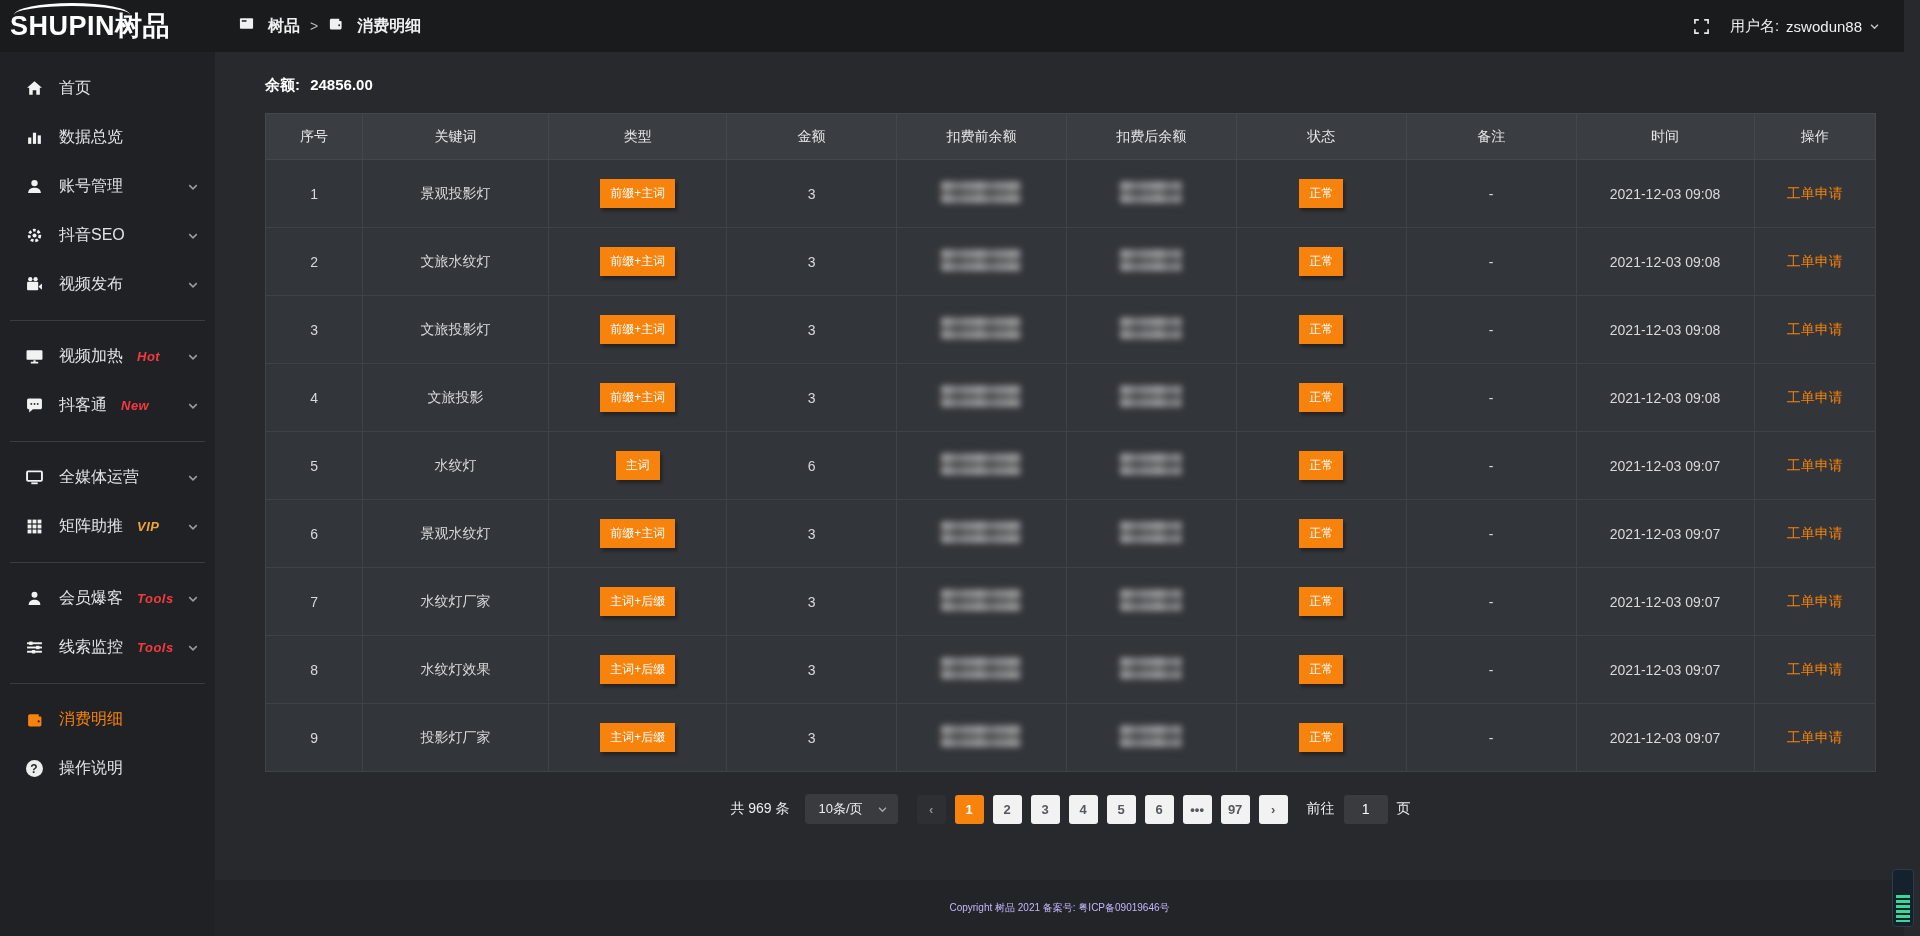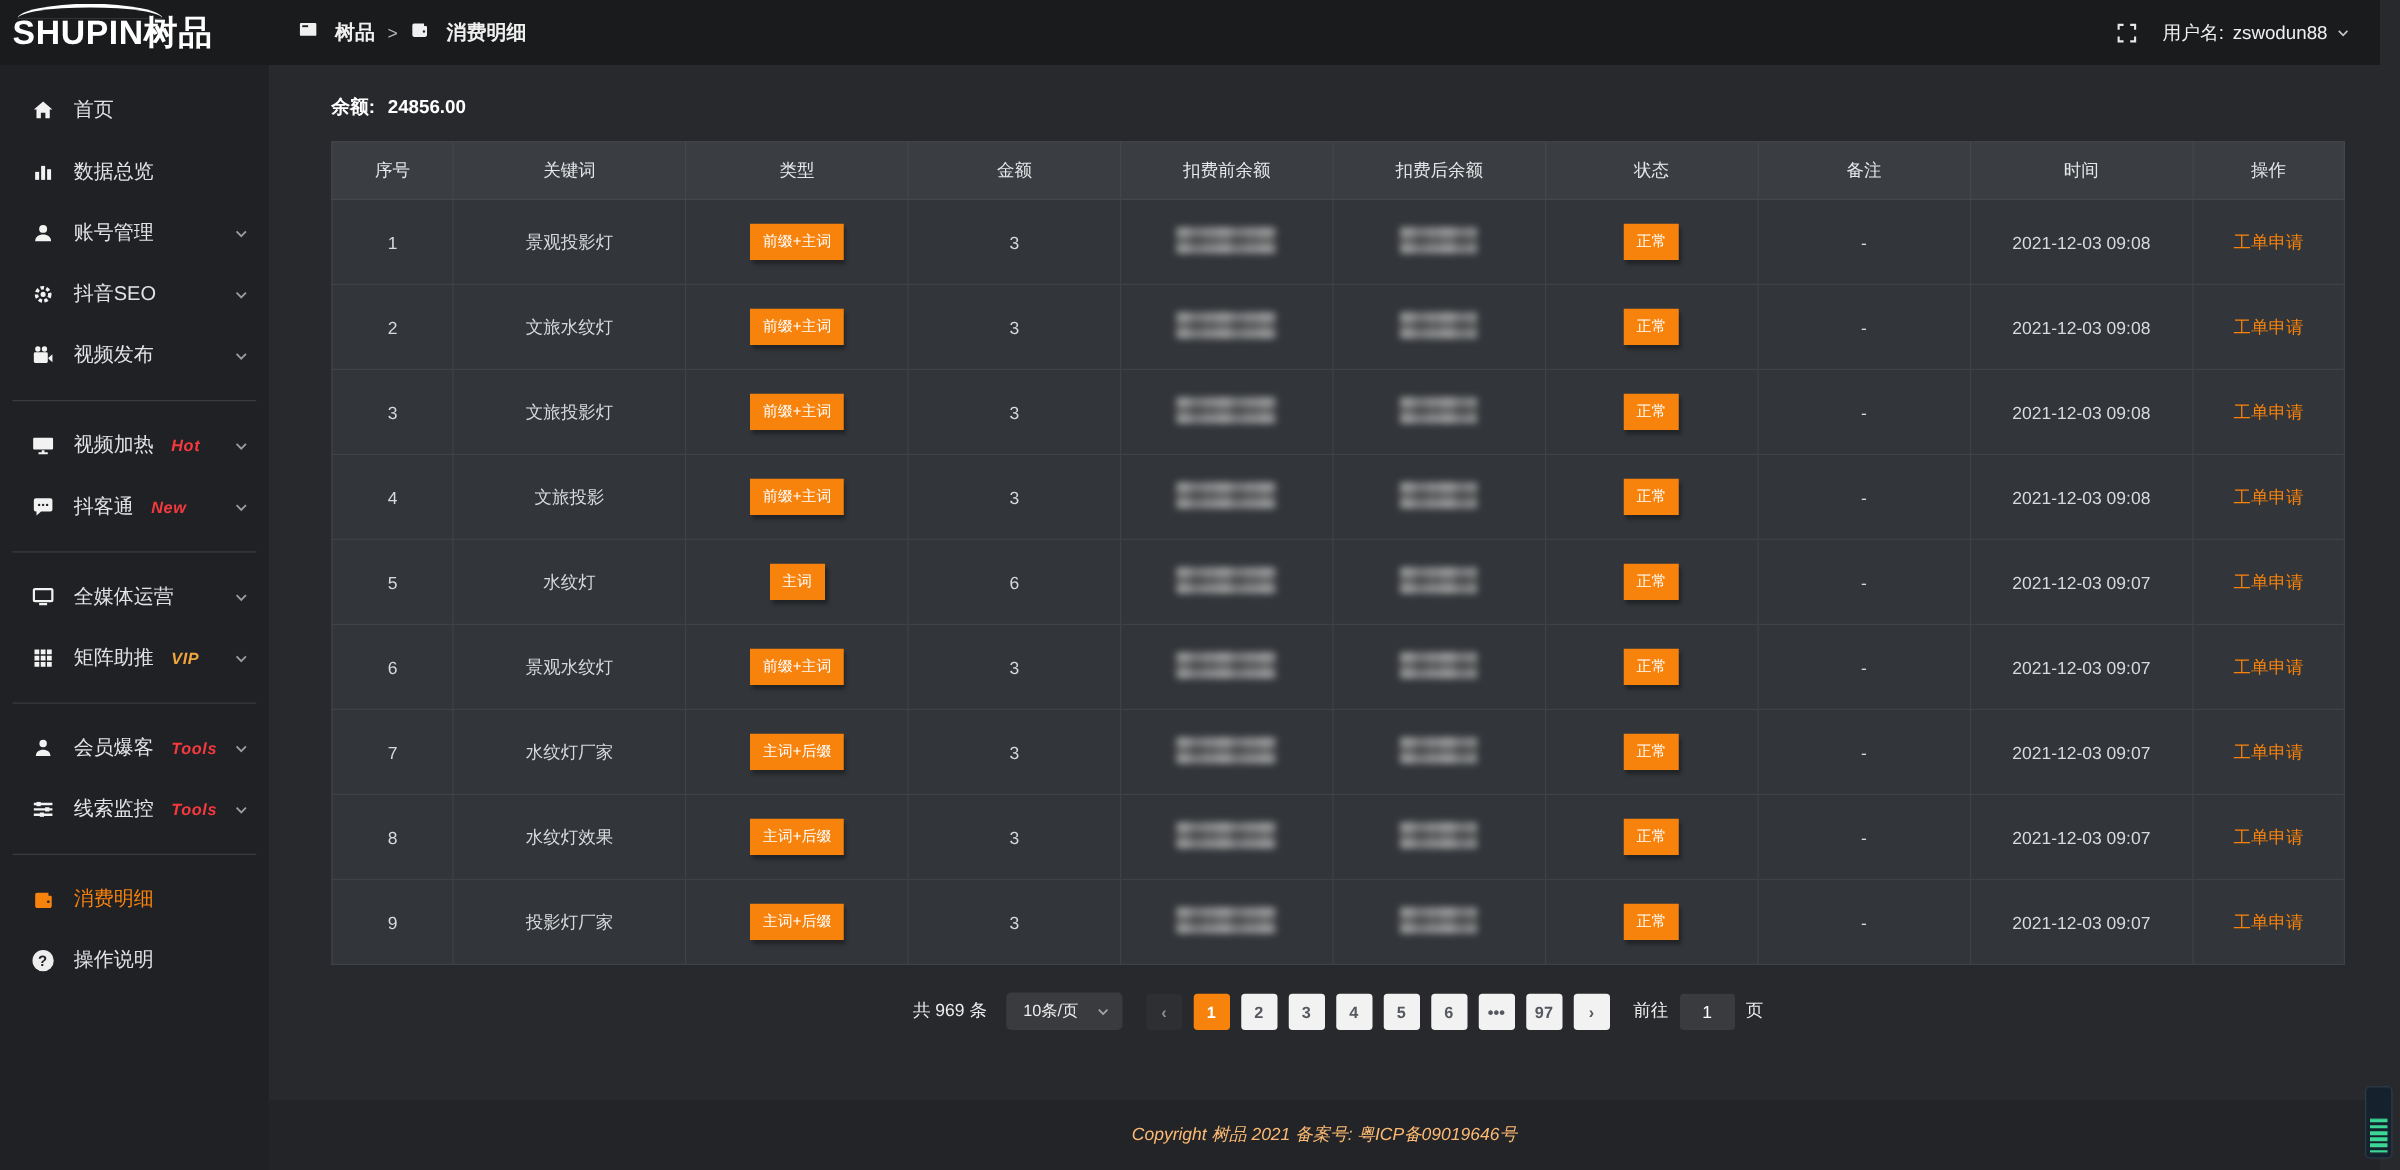--- a/index.html
+++ b/index.html
@@ -70,21 +70,21 @@
   .page-btn { min-width:29px; height:29px; border:none; border-radius:3px; background:#f2f2f3; color:#55585e;
     font-size:13px; font-weight:bold; cursor:pointer; font-family:inherit; }
   .page-btn.active { background:#f7820c; color:#fff; }
   .page-btn.prev { background:#2e2f32; color:#8d8f93; }
   .pg-goto { display:flex; align-items:center; gap:9px; margin-left:10px; }
   .pg-input { width:44px; height:29px; background:#3a3b3e; border:none; border-radius:3px;
     color:#fff; text-align:center; font-size:14px; font-family:inherit; }
 
   
   .footer { flex:0 0 56px; background:#232427; display:flex; align-items:center; justify-content:center;
-    color:#fdba74; font-size:14px;font-style:italic; }
+    color:#c4b5fd; font-size:10px; }
 
   .corner-widget { position:fixed; right:6px; bottom:9px; width:22px; height:58px;
     background:#15222d; border:1px solid #2d3c49; border-radius:4px; }
   .corner-widget::after { content:""; position:absolute; left:3px; right:3px; bottom:4px; height:27px;
     background:repeating-linear-gradient(180deg,#3cd794 0 3px,transparent 3px 5px); }
 </style>
 </head>
 <body>
 
 <div class="app">

